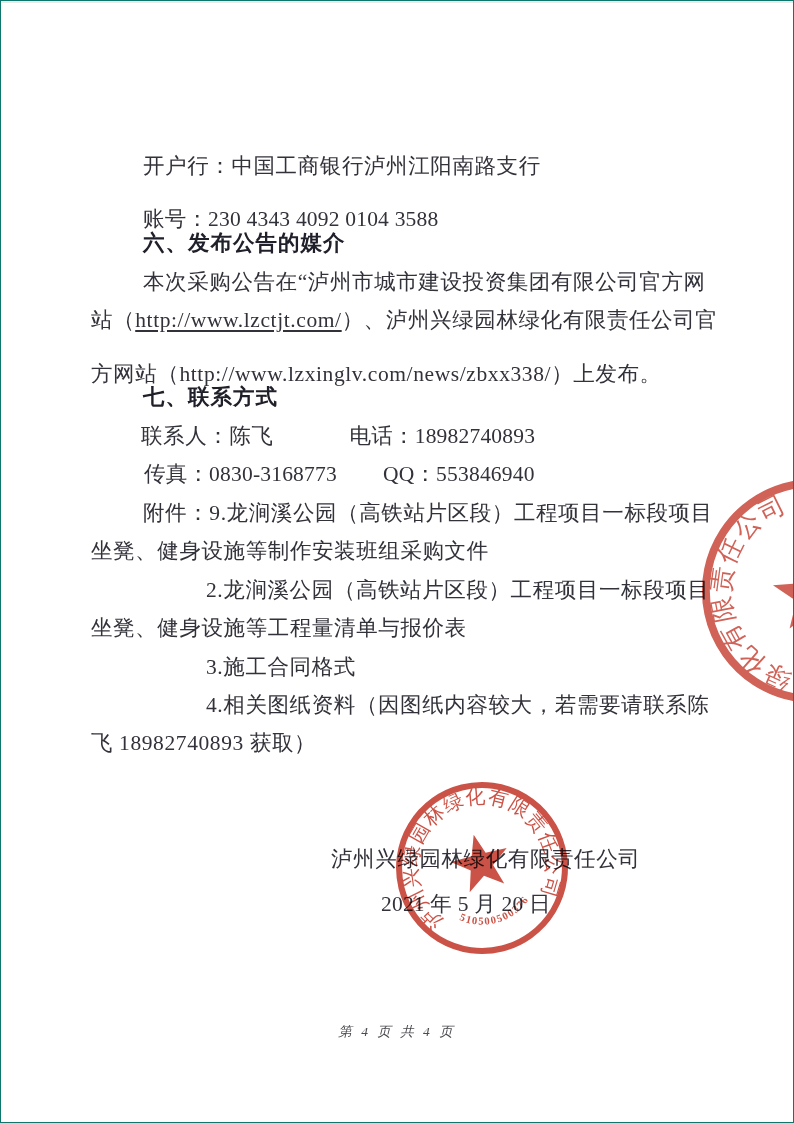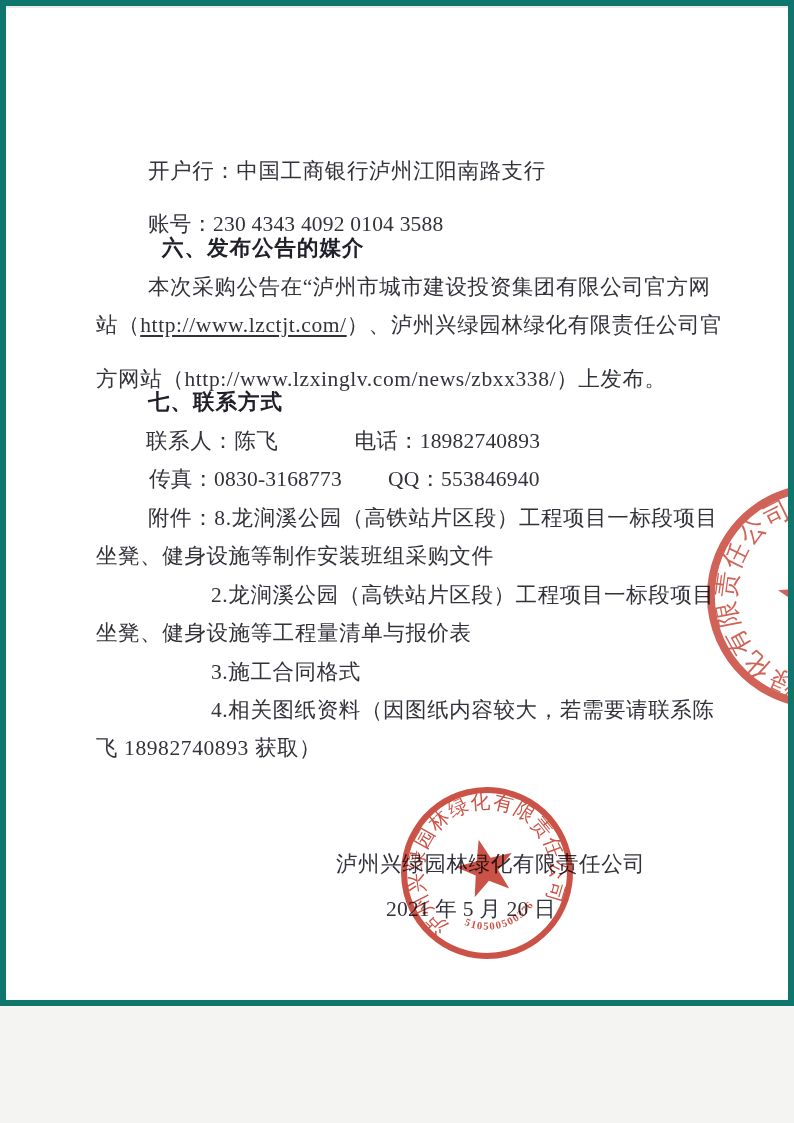--- a/index.html
+++ b/index.html
@@ -2,23 +2,23 @@
 <html><head>
 <meta charset="utf-8">
 <style>
   html,body{margin:0;padding:0;}
   body{
     width:794px;height:1123px;
     background:#f4f4f2;
     font-family:"Liberation Serif","DejaVu Serif",serif;
   }
   .page{
-    position:relative;width:794px;height:1006px;
+    position:relative;width:794px;height:1123px;
     background:#ffffff;overflow:hidden;box-sizing:border-box;
-    border:6px solid #0f766e;
+    border:1px solid #0f766e;
   }
   .scan-edge-top{
     position:absolute;top:0;left:0;right:0;height:2px;
     background:#d8d8d6;opacity:.55;
   }
   .line{
     position:absolute;
     font-size:21.5px;line-height:26px;
     letter-spacing:0.6px;color:#32323a;
     white-space:pre;
@@ -50,30 +50,30 @@
 </style>
 </head>
 <body>
 
 <div class="page">
   <div class="scan-edge-top"></div>
 
   <div class="line" style="top:152px;left:142px;">开户行：中国工商银行泸州江阳南路支行</div>
   <div class="line num" style="top:191px;left:142px;margin-top:14px;">账号：230 4343 4092 0104 3588</div>
 
-  <div class="line heading" style="top:229px;left:156px;">六、发布公告的媒介</div>
+  <div class="line heading" style="top:229px;left:142px;">六、发布公告的媒介</div>
   <div class="line" style="top:306px;left:90px;"><span>站（</span><span class="url-underline">http://www.lzctjt.com/</span><span>）、泸州兴绿园林绿化有限责任公司官</span></div>
   <div class="line" style="top:268px;left:142px;">本次采购公告在“泸州市城市建设投资集团有限公司官方网</div>
   <div class="line" style="top:344px;left:90px;margin-top:16px;">方网站（http://www.lzxinglv.com/news/zbxx338/）上发布。</div>
 
   <div class="line heading" style="top:383px;left:142px;">七、联系方式</div>
   <div class="line" style="top:422px;left:140px;"><span>联系人：陈飞</span><span class="gap-phone num">电话：18982740893</span></div>
   <div class="line" style="top:460px;left:143px;"><span class="num">传真：0830-3168773</span><span class="gap-qq num">QQ：553846940</span></div>
 
-  <div class="line" style="top:499px;left:142px;">附件：8.龙涧溪公园（高铁站片区段）工程项目一标段项目</div>
+  <div class="line" style="top:499px;left:142px;">附件：9.龙涧溪公园（高铁站片区段）工程项目一标段项目</div>
   <div class="line" style="top:537px;left:90px;">坐凳、健身设施等制作安装班组采购文件</div>
   <div class="line" style="top:576px;left:205px;">2.龙涧溪公园（高铁站片区段）工程项目一标段项目</div>
   <div class="line" style="top:614px;left:90px;">坐凳、健身设施等工程量清单与报价表</div>
   <div class="line" style="top:653px;left:205px;">3.施工合同格式</div>
   <div class="line" style="top:691px;left:205px;">4.相关图纸资料（因图纸内容较大，若需要请联系陈</div>
   <div class="line" style="top:729px;left:90px;">飞 18982740893 获取）</div>
 
   <div class="line" style="top:845px;left:330px;">泸州兴绿园林绿化有限责任公司</div>
   <div class="line num" style="top:890px;left:380px;">2021 年 5 月 20 日</div>
 

